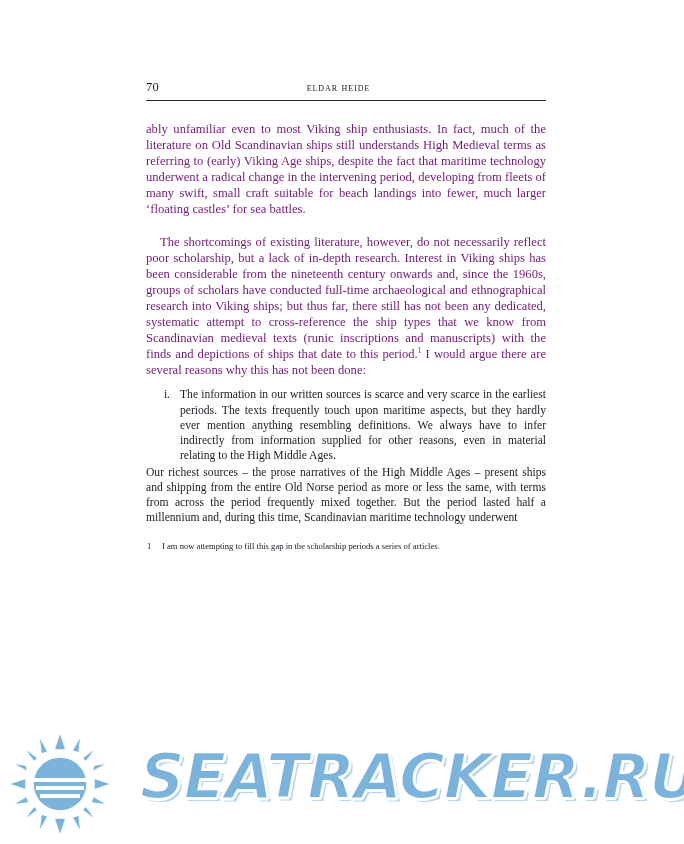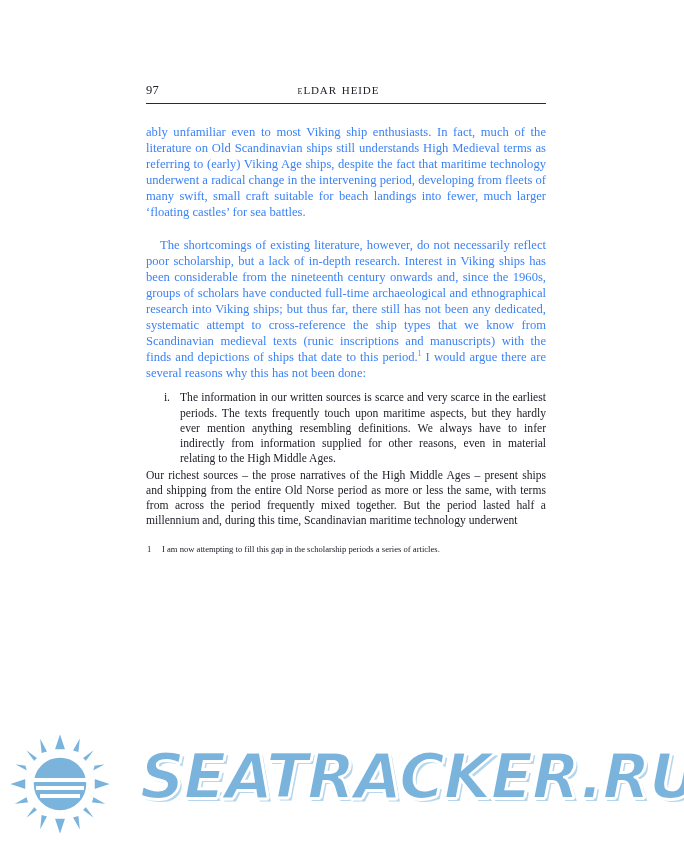--- a/index.html
+++ b/index.html
@@ -38,37 +38,37 @@
   }
   .folio {
     font-size: 12.5px;
     font-family: "Liberation Serif", serif;
     color: #20202a;
     letter-spacing: 0.2px;
   }
   .head-title {
     flex: 1;
     text-align: center;
-    font-size: 16px;
+    font-size: 11px;
     letter-spacing: 0.9px;
     color: #20202a;
     font-variant: small-caps;
     text-transform: lowercase;
     padding-right: 28px;
   }
   .head-title::first-letter {
     font-size: 11px;
   }
   p.body {
     margin: 0;
     font-size: 12.6px;
     line-height: 16.1px;
     text-align: justify;
     text-justify: inter-word;
-    color: #3b82f6;
+    color: #701a75;
     hyphens: manual;
   }
   p.body.indent {
     text-indent: 14px;
     margin-top: 16px;
   }
   .list {
     margin: 9px 0 0 0;
     padding: 0;
     list-style: none;
@@ -151,21 +151,21 @@
   }
 </style>
 </head>
 <body>
 
 <div class="page">
 
   <div class="content">
 
     <div class="running-head">
-      <span class="folio">97</span>
+      <span class="folio">70</span>
       <span class="head-title">Eldar Heide</span>
     </div>
 
     <p class="body">ably unfamiliar even to most Viking ship enthusiasts. In fact, much of the literature on Old Scandinavian ships still understands High Medieval terms as referring to (early) Viking Age ships, despite the fact that maritime technology underwent a radical change in the intervening period, developing from fleets of many swift, small craft suitable for beach landings into fewer, much larger ‘floating castles’ for sea battles.</p>
 
     <p class="body indent"><span>The shortcomings of existing literature, however, do not necessarily reflect poor scholarship, but a lack of in-depth research. Interest in Viking ships has been considerable from the nineteenth century onwards and, since the 1960s, groups of scholars have conducted full-time archaeological and ethnographical research into Viking ships; but thus far, there still has not been any dedicated, systematic attempt to cross-reference the ship types that we know from Scandinavian medieval texts (runic inscriptions and manuscripts) with the finds and depictions of ships that date to this period.</span><sup class="fn-ref">1</sup><span> I would argue there are several reasons why this has not been done:</span></p>
 
     <ul class="list">
       <li>
         <span class="marker">i.</span>

